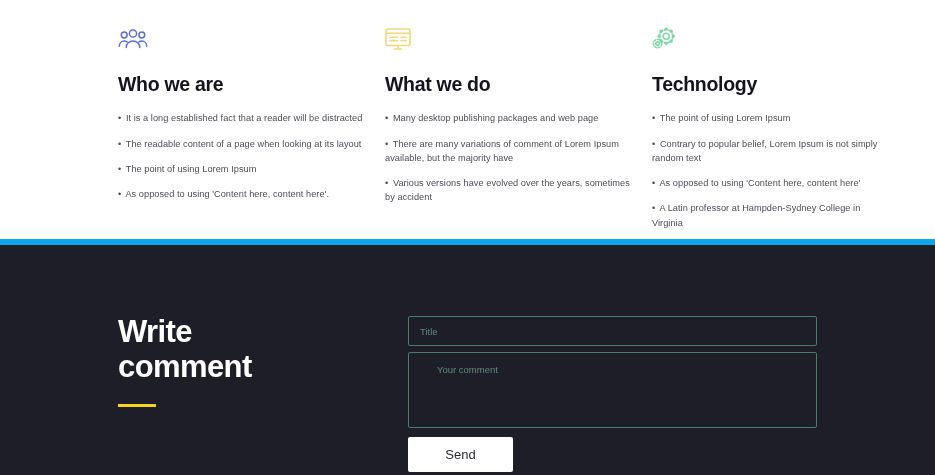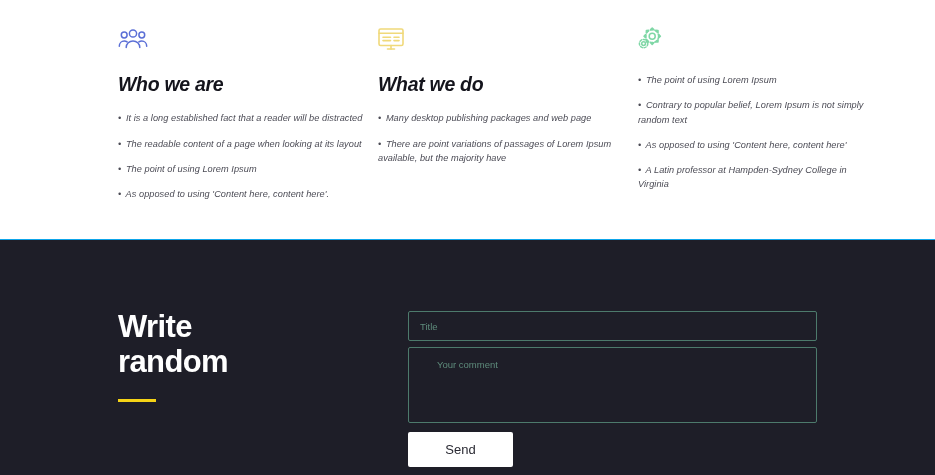--- a/index.html
+++ b/index.html
@@ -54,30 +54,29 @@
     letter-spacing: 0.05px;
   }
   .feature-list li .bullet {
     color: #4b4b55;
     margin-right: 2px;
   }
 
   .features-inner {
     display: flex;
     width: 100%;
-    gap: 4px;
-    font-style: italic;
+    gap: 11px;
   }
   .features-inner > .feature-col:nth-child(1) { margin-right: 0; }
 
   
   .comment-section {
     background: #1e1e28;
     height: 236px;
-    border-top: 1px solid #0ea5e9;
+    border-top: 6px solid #0ea5e9;
     display: flex;
     padding: 0 110px 0 118px;
     position: relative;
   }
 
   .comment-left {
     width: 290px;
     flex: 0 0 auto;
     padding-top: 70px;
   }
@@ -173,21 +172,22 @@
           <path d="M5 13.6h7.5"></path>
           <path d="M16 10.2h5"></path>
           <path d="M16 13.6h5"></path>
           <path d="M9.5 22h7"></path>
           <path d="M13 18.5V22"></path>
         </svg>
       </span>
       <h2 class="feature-title">What we do</h2>
       <ul class="feature-list">
         <li><span class="bullet">•</span> <span>Many desktop publishing packages and web page</span></li>
-        <li><span class="bullet">•</span> <span>There are point variations of passages of Lorem Ipsum available, but the majority have</span></li>
+        <li><span class="bullet">•</span> <span>There are many variations of comment of Lorem Ipsum available, but the majority have</span></li>
+        <li><span class="bullet">•</span> <span>Various versions have evolved over the years, sometimes by accident</span></li>
       </ul>
     </div>
 
     <div class="feature-col col-3">
       <span class="feature-icon">
         <svg width="26" height="24" viewBox="0 0 26 24" fill="none" stroke="#7fd7a6" stroke-width="1.5" stroke-linecap="round" stroke-linejoin="round">
           <g transform="translate(14.2,9.2)">
             <circle cx="0" cy="0" r="3"></circle>
             <path d="M0 -8.2 L1.6 -6.6 L-1.6 -6.6 Z"></path>
             <path d="M0 8.2 L1.6 6.6 L-1.6 6.6 Z"></path>
@@ -198,36 +198,37 @@
             <path d="M5.8 -5.8 L5.9 -3.6 L3.6 -5.9 Z"></path>
             <path d="M-5.8 5.8 L-5.9 3.6 L-3.6 5.9 Z"></path>
             <circle cx="0" cy="0" r="6.4" stroke-dasharray="2.6 2.0"></circle>
           </g>
           <g transform="translate(5.6,16.6)">
             <circle cx="0" cy="0" r="1.9"></circle>
             <circle cx="0" cy="0" r="4.2" stroke-dasharray="2.1 1.7"></circle>
           </g>
         </svg>
       </span>
+      <h2 class="feature-title">Technology</h2>
       <ul class="feature-list">
         <li><span class="bullet">•</span> <span>The point of using Lorem Ipsum</span></li>
         <li><span class="bullet">•</span> <span>Contrary to popular belief, Lorem Ipsum is not simply random text</span></li>
         <li><span class="bullet">•</span> <span>As opposed to using 'Content here, content here'</span></li>
         <li><span class="bullet">•</span> <span>A Latin professor at Hampden-Sydney College in Virginia</span></li>
       </ul>
     </div>
 
   </div>
 </section>
 
 <section class="comment-section">
   <div class="comment-left">
     <h2 class="comment-heading">
       <span>Write</span><br>
-      <span>random</span>
+      <span>comment</span>
     </h2>
     <div class="comment-underline"></div>
   </div>
 
   <form class="comment-form">
     <input class="field title-field" type="text" placeholder="Title" style="">
     <textarea class="field comment-field" placeholder="Your comment" style=""></textarea>
     <button class="send-button" type="button">Send</button>
   </form>
 </section>

